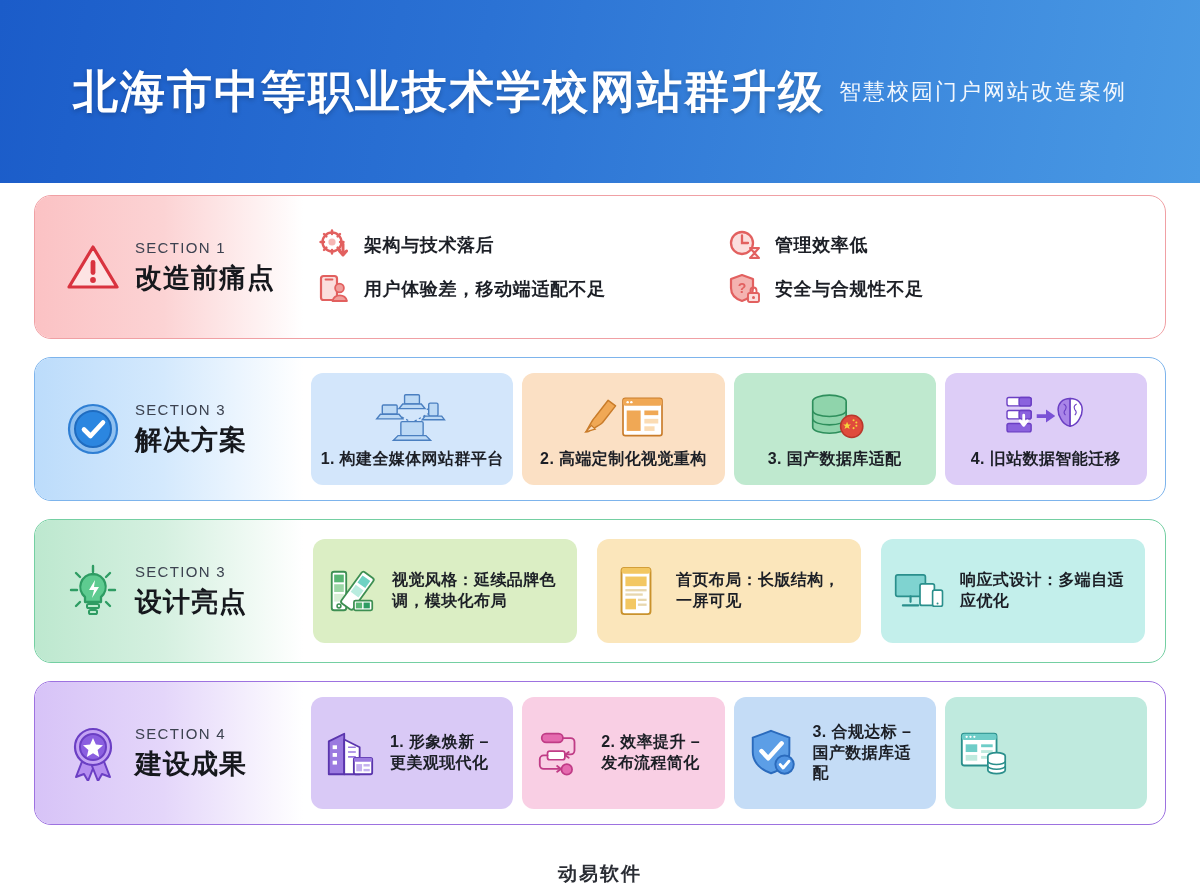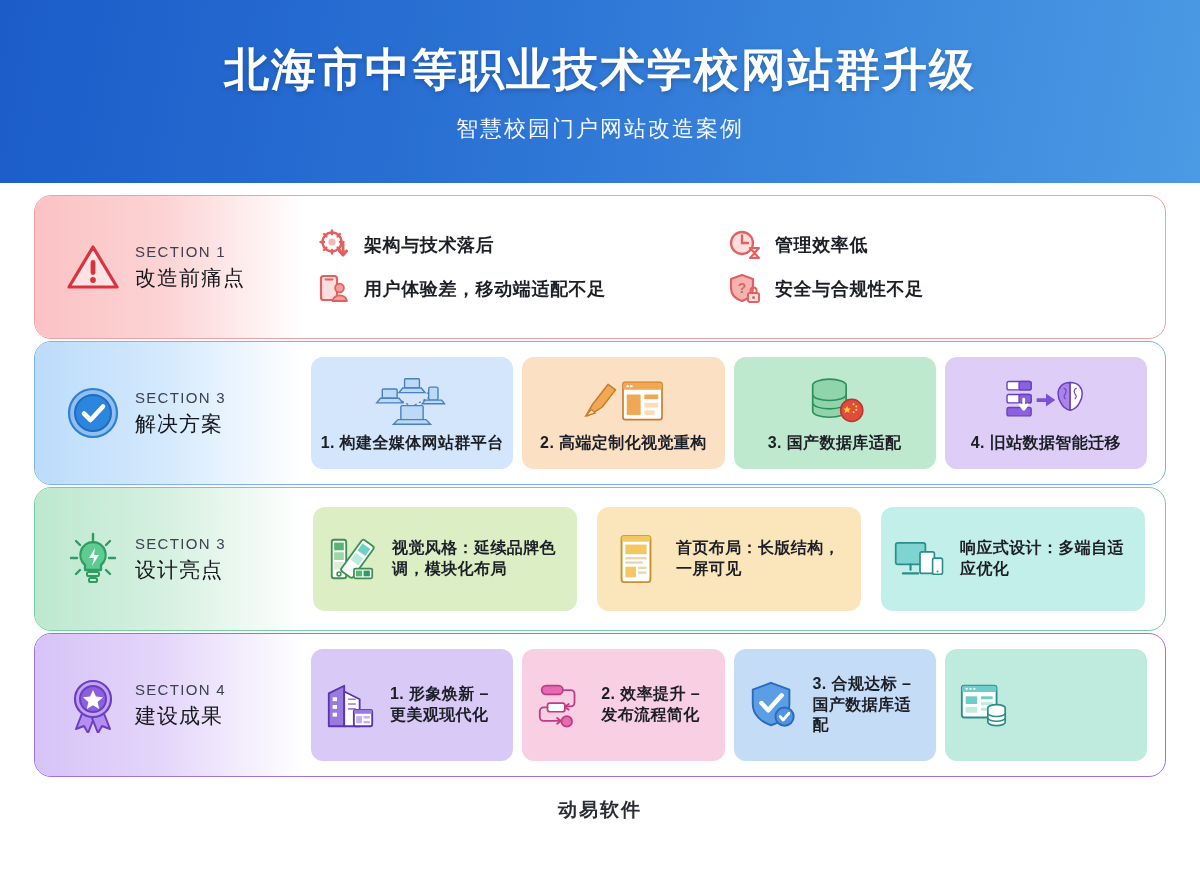--- a/index.html
+++ b/index.html
@@ -7,40 +7,40 @@
     width: 1200px; height: 896px;
     background: #ffffff;
     font-family: "Liberation Sans", "DejaVu Sans", sans-serif;
     overflow: hidden;
   }
 
   
   .header {
     height: 183px;
     background: linear-gradient(100deg, #1b5cc9 0%, #2b72d4 40%, #4a9ae4 100%);
-    display: flex; flex-direction: column;
+    display: flex; 
     align-items: center; justify-content: center;
     gap: 14px;
   }
   .header-title {
     font-size: 45px; font-weight: bold; color: #ffffff;
     letter-spacing: 2px;
     text-shadow: 0 2px 5px rgba(0,0,0,.22);
   }
   .header-subtitle {
     font-size: 22px; color: #f2f7fd; letter-spacing: 2px;
   }
 
   
   .board { padding: 12px 34px 0 34px; }
 
   .section {
     position: relative;
     height: 144px;
-    margin-bottom: 2px;
+    margin-bottom: 18px;
     border-radius: 17px;
     border: 1.6px solid #ccc;
     background: #ffffff;
     display: flex;
     align-items: center;
     overflow: hidden;
   }
   .sec-left {
     width: 268px; height: 100%;
     flex: 0 0 268px;
@@ -50,21 +50,21 @@
   }
   .sec-badge {
     width: 56px; height: 56px; flex: 0 0 56px;
     display: flex; align-items: center; justify-content: center;
   }
   .sec-meta { display: flex; flex-direction: column; gap: 4px; }
   .sec-kicker {
     font-size: 15px; color: #3c4250; letter-spacing: 1.3px;
   }
   .sec-title {
-    font-size: 21px; font-weight: normal; color: #16181d; letter-spacing: 1px;
+    font-size: 27px; font-weight: bold; color: #16181d; letter-spacing: 1px;
   }
   .sec-right {
     flex: 1 1 auto; height: 100%;
     display: flex; align-items: center;
   }
 
   
   .s1 { border-color: #f0a0a4; }
   .s1 .sec-left { background: linear-gradient(90deg,#fbc2c4 0%, #fcd3d4 48%, #ffffff 100%); }
   .s2 { border-color: #7db4ec; }

